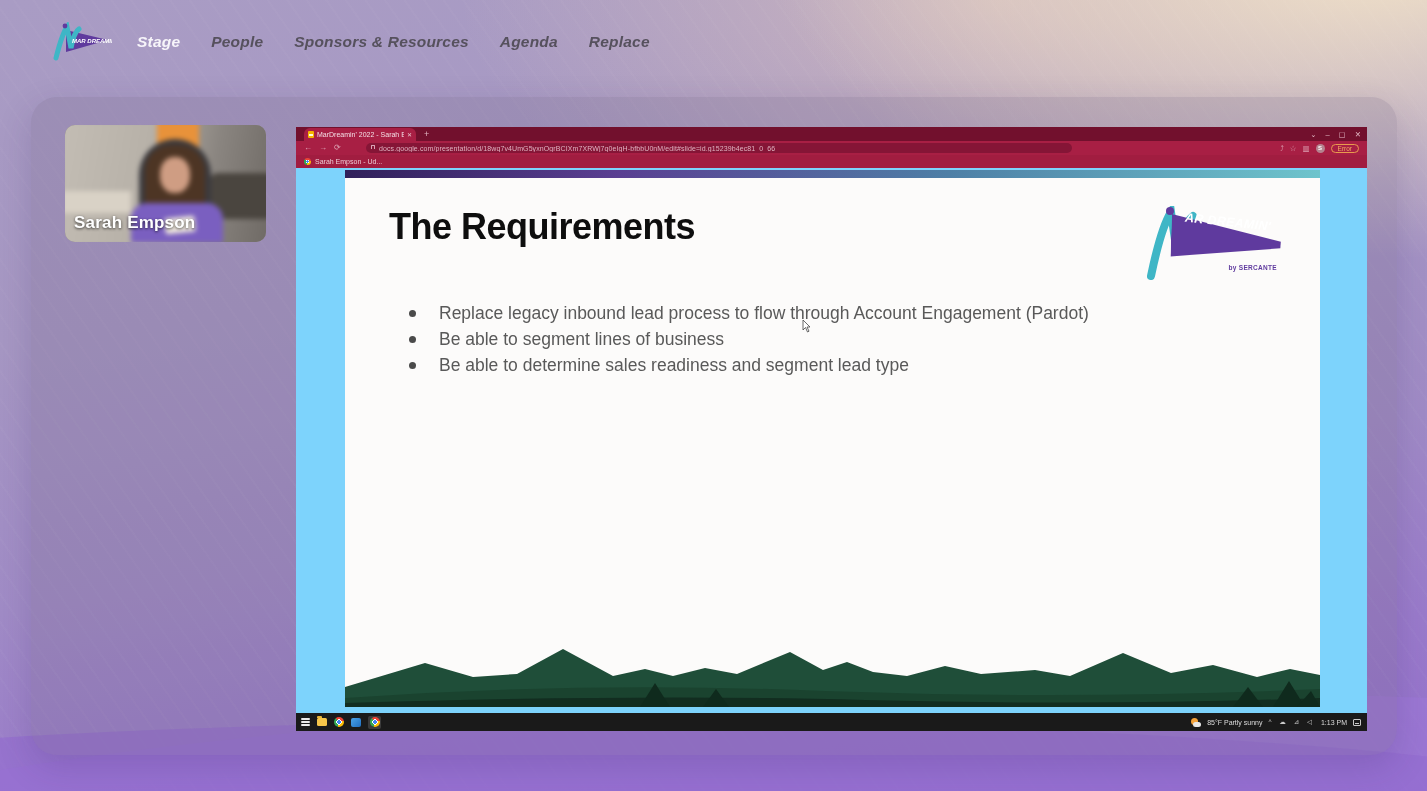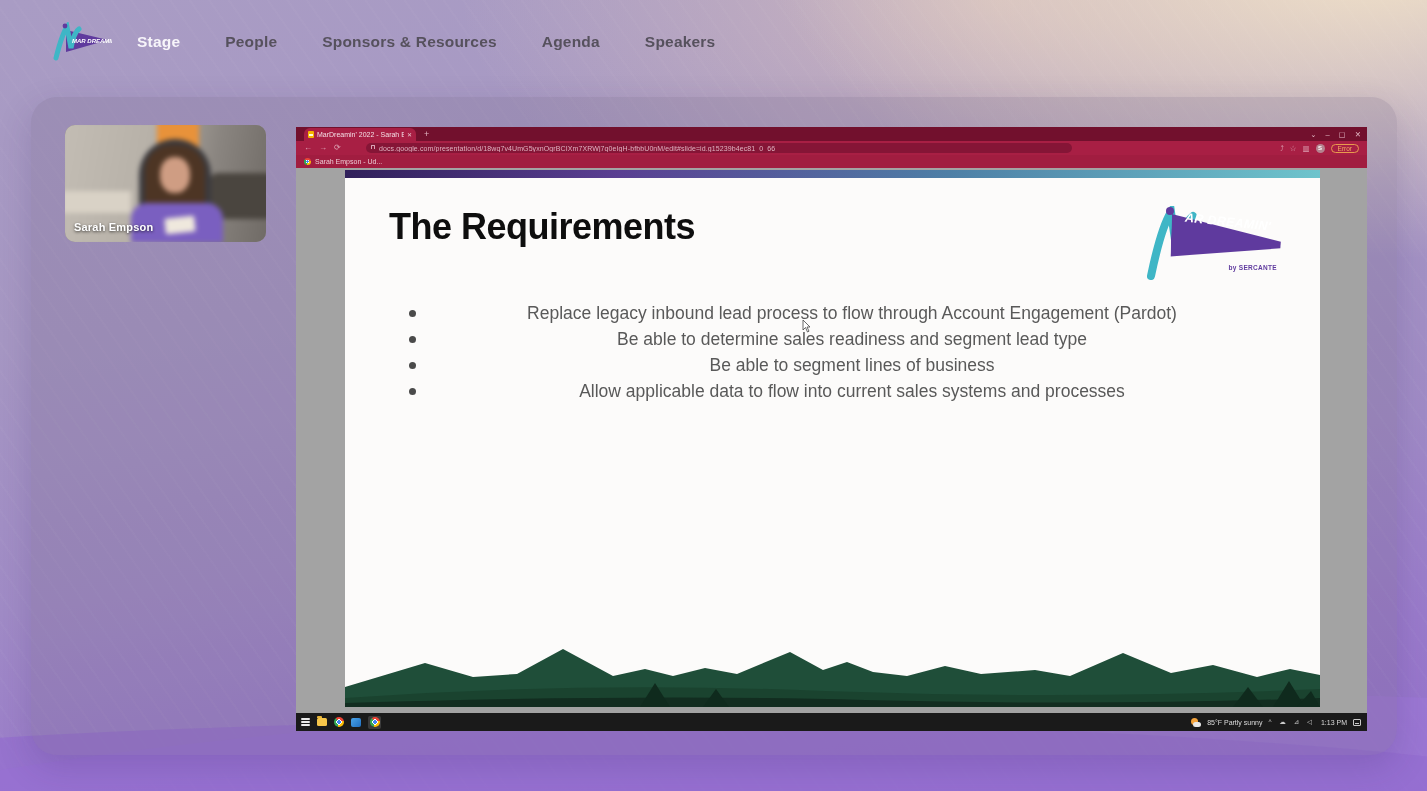--- a/index.html
+++ b/index.html
@@ -13,21 +13,21 @@
   .texture { position:absolute; inset:0; pointer-events:none;
     background: repeating-linear-gradient(55deg, rgba(255,255,255,.025) 0 2px, transparent 2px 16px); }
   .bg-wave1 { position:absolute; bottom:-128px; left:-220px; width:2100px; height:220px;
     border-radius:50%; background:rgba(158,120,216,.55); transform:rotate(-2deg); }
   .bg-wave2 { position:absolute; bottom:-160px; right:-320px; width:2300px; height:230px;
     border-radius:50%; background:rgba(146,106,208,.6); }
 
   
   .navbar { position:absolute; top:0; left:0; width:100%; height:86px; }
   .nav-logo { position:absolute; left:50px; top:22px; width:62px; height:40px; }
-  .nav-items { position:absolute; left:137px; top:33px; display:flex; gap:45px; }
+  .nav-items { position:absolute; left:137px; top:33px; display:flex; gap:31px;font-style:italic; }
   .nav-item { font-size:15.5px; font-weight:700; color:#56515d; letter-spacing:.2px; cursor:pointer; }
   .nav-item.active { color:#f7f5fa; }
 
   
   .stage-panel { position:absolute; left:31px; top:97px; width:1366px; height:658px;
     border-radius:26px; background:rgba(112,102,134,.22);
     box-shadow:0 12px 34px rgba(58,40,92,.18); }
 
   
   .webcam { position:absolute; left:65px; top:125px; width:201px; height:117px;
@@ -35,21 +35,21 @@
   .cam-scene { position:absolute; inset:-4px; filter:blur(2.5px); }
   .cam-wall   { position:absolute; inset:0; background:linear-gradient(100deg,#c3bdb4 0%,#b7b1a8 40%,#8a8580 70%,#6e6964 100%); }
   .cam-orange { position:absolute; left:96px; top:0; width:42px; height:66px; background:#e8923a; }
   .cam-desk   { position:absolute; left:0; top:70px; width:70px; height:22px; background:#d9d2c6; }
   .cam-dark   { position:absolute; right:-6px; top:52px; width:66px; height:46px; background:#4a453f; border-radius:8px; }
   .cam-chair  { position:absolute; left:78px; top:18px; width:72px; height:80px; background:#3b3a3e; border-radius:36px 36px 0 0; }
   .cam-hair   { position:absolute; left:84px; top:24px; width:60px; height:74px; background:#4d3524; border-radius:26px 26px 10px 10px; }
   .cam-face   { position:absolute; left:99px; top:36px; width:30px; height:36px; background:#cf9d83; border-radius:46%; }
   .cam-body   { position:absolute; left:70px; top:82px; width:92px; height:40px; background:#7a5fc0; border-radius:16px 16px 0 0; }
   .cam-shirt  { position:absolute; left:104px; top:96px; width:30px; height:16px; background:#efe8dd; transform:rotate(-6deg); border-radius:2px; }
-  .cam-name { position:absolute; left:9px; bottom:9px; color:#fff; font-weight:700; font-size:11px;
+  .cam-name { position:absolute; left:9px; bottom:9px; color:#fff; font-weight:700; font-size:17px;
     text-shadow:0 1px 3px rgba(0,0,0,.7); letter-spacing:.2px; }
 
   
   .screenshare { position:absolute; left:296px; top:127px; width:1071px; height:604px; background:#000; }
 
   .tabstrip { position:absolute; left:0; top:0; width:100%; height:14px; background:#72102d; }
   .tab { position:absolute; left:8px; top:1px; width:112px; height:13px; background:#a81f44;
     border-radius:6px 6px 0 0; display:flex; align-items:center; padding:0 4px; gap:3px; }
   .slides-ico { width:6px; height:7px; background:#f4b400; border-radius:1px; position:relative; flex:0 0 auto; }
   .slides-ico::after { content:""; position:absolute; left:1px; top:3px; width:4px; height:2px; background:#fff7e0; }
@@ -74,28 +74,28 @@
   .error-pill { border:1px solid #e89b4d; color:#f2ab5e; font-size:6.5px; padding:0px 6px;
     border-radius:6px; height:9px; display:flex; align-items:center; cursor:pointer; }
 
   .bookmarksbar { position:absolute; left:0; top:28px; width:100%; height:13px; background:#a11d40;
     display:flex; align-items:center; padding-left:8px; gap:4px; }
   .chrome-ico { width:7px; height:7px; border-radius:50%; flex:0 0 auto;
     background: radial-gradient(circle, #4285f4 0 26%, #fff 26% 38%, transparent 38%),
                 conic-gradient(from -45deg, #ea4335 0 120deg, #fbbc05 0 240deg, #34a853 0 360deg); }
   .bookmark-label { font-size:7px; color:#eccbd4; cursor:pointer; }
 
-  .viewport { position:absolute; left:0; top:41px; width:100%; height:545px; background:#a3a3a3; }
+  .viewport { position:absolute; left:0; top:41px; width:100%; height:545px; background:#7dd3fc; }
   .slide { position:absolute; left:49px; top:2px; width:975px; height:537px; background:#fcfbfa; overflow:hidden; }
   .slide-gradbar { position:absolute; left:0; top:0; width:100%; height:8px;
     background:linear-gradient(90deg, #30205a 0%, #5a3f92 28%, #4e7fa6 62%, #6ec4cc 100%); }
   .slide-title { position:absolute; left:44px; top:36px; font-size:36px; font-weight:700;
     color:#0e0e0e; letter-spacing:-.5px; }
   .slide-bullets { position:absolute; left:60px; top:130px; list-style:none; width:860px; }
-  .slide-bullets li { position:relative; padding-left:34px; font-size:17.5px; line-height:26px; color:#595959;text-align:center; }
+  .slide-bullets li { position:relative; padding-left:34px; font-size:17.5px; line-height:26px; color:#595959; }
   .slide-bullets li::before { content:""; position:absolute; left:4px; top:10px; width:7px; height:7px;
     border-radius:50%; background:#4a4a4a; }
   .mouse-cursor { position:absolute; left:457px; top:150px; width:9px; height:13px; }
 
   
   .slide-logo { position:absolute; right:37px; top:34px; width:138px; height:78px; }
   .logo-m { position:absolute; left:0; top:2px; width:56px; height:74px; }
   .logo-flag { position:absolute; left:26px; top:12px; width:110px; height:46px;
     background:#5f3a9e; clip-path:polygon(0 0, 100% 52%, 100% 66%, 0 92%); transform:rotate(2deg); }
   .logo-flag-text { position:absolute; left:10px; top:11px; color:#fff; font-weight:700; font-style:italic;
@@ -140,21 +140,21 @@
     <polygon points="16,8 58,18 16,30" fill="#5f3a9e"></polygon>
     <path d="M6,36 Q12,12 17,5 L21,26 Q24,10 29,7" stroke="#3fb6c6" stroke-width="5" fill="none" stroke-linecap="round"></path>
     <circle cx="15" cy="4" r="2.4" fill="#5f3a9e"></circle>
     <text x="22" y="21" font-size="6" font-weight="bold" fill="#ffffff" font-style="italic">MAR DREAMIN'</text>
   </svg>
   <div class="nav-items">
     <span class="nav-item active">Stage</span>
     <span class="nav-item">People</span>
     <span class="nav-item">Sponsors &amp; Resources</span>
     <span class="nav-item">Agenda</span>
-    <span class="nav-item">Speakers</span>
+    <span class="nav-item">Replace</span>
   </div>
 </div>
 
 <div class="stage-panel"></div>
 
 <div class="webcam">
   <div class="cam-scene">
     <div class="cam-wall"></div>
     <div class="cam-orange"></div>
     <div class="cam-desk"></div>
@@ -219,23 +219,22 @@
           <path d="M6,70 Q16,22 26,6 L32,48 Q38,18 48,10" stroke="#3fb6c6" stroke-width="8" fill="none" stroke-linecap="round"></path>
           <circle cx="25" cy="5" r="4" fill="#5f3a9e"></circle>
         </svg>
         <div class="logo-flag"></div>
         <span class="logo-flag-text" style="left:40px;">AR DREAMIN'</span>
         <span class="logo-byline">by SERCANTE</span>
       </div>
 
       <ul class="slide-bullets">
         <li>Replace legacy inbound lead process to flow through Account Engagement (Pardot)</li>
+        <li>Be able to segment lines of business</li>
         <li>Be able to determine sales readiness and segment lead type</li>
-        <li>Be able to segment lines of business</li>
-        <li>Allow applicable data to flow into current sales systems and processes</li>
       </ul>
 
       <svg class="mouse-cursor" viewBox="0 0 9 13">
         <polygon points="1,0 1,10 3.5,7.5 5.5,12 7,11.2 5,7 8,7" fill="#fff" stroke="#444" stroke-width="0.8"></polygon>
       </svg>
 
       <svg class="mountains" viewBox="0 0 975 64" preserveAspectRatio="none">
         <path fill="#1f4e39" d="M0,64 L0,44 L80,20 L128,34 L172,31 L218,6 L268,33 L300,26 L328,33 L360,25 L392,31 L445,9 L478,27 L502,19 L528,29 L562,33 L600,23 L636,31 L690,27 L725,33 L778,10 L826,30 L868,22 L912,34 L945,26 L975,32 L975,64 Z"></path>
         <path fill="#1a432f" d="M0,64 L0,55 Q240,38 480,48 Q730,57 975,46 L975,64 Z"></path>
         <path fill="#122d20" d="M0,64 L0,60 Q300,51 520,57 Q760,63 975,55 L975,64 Z"></path>

